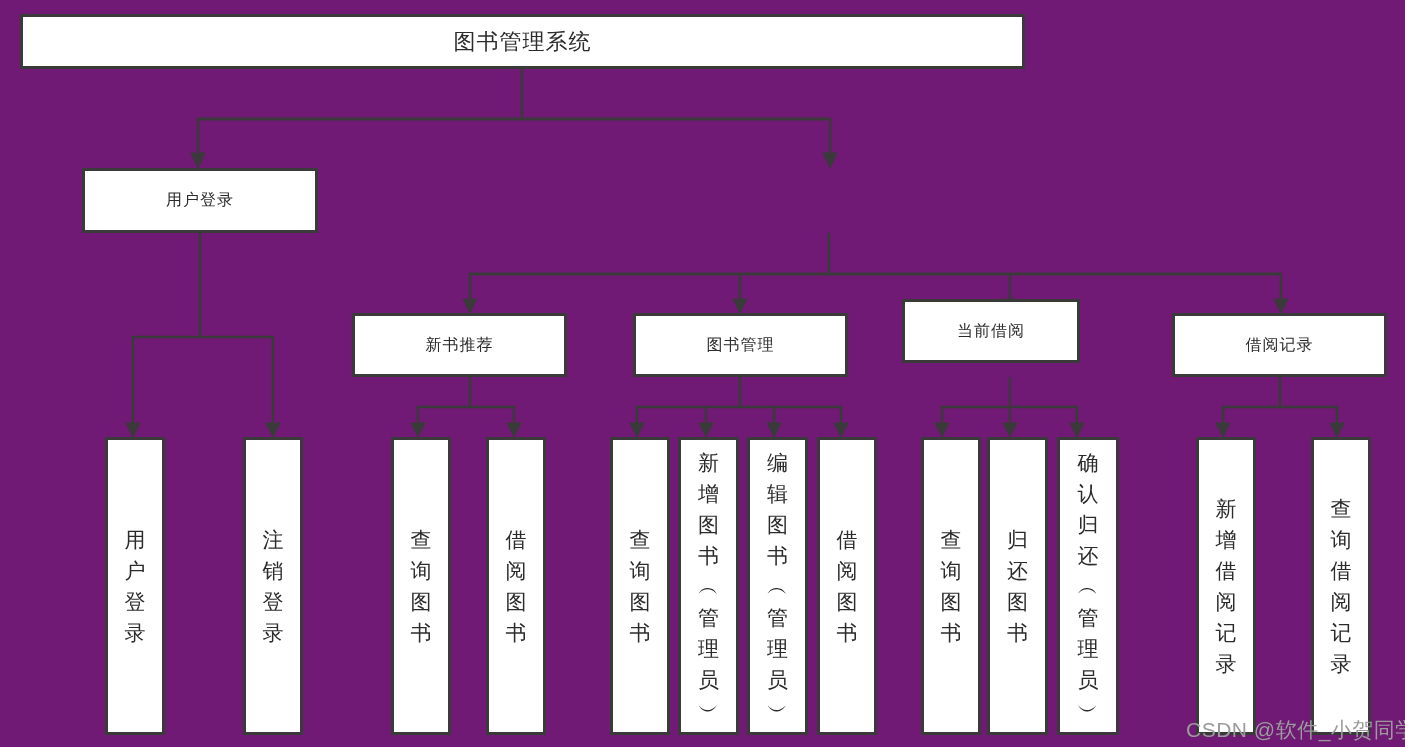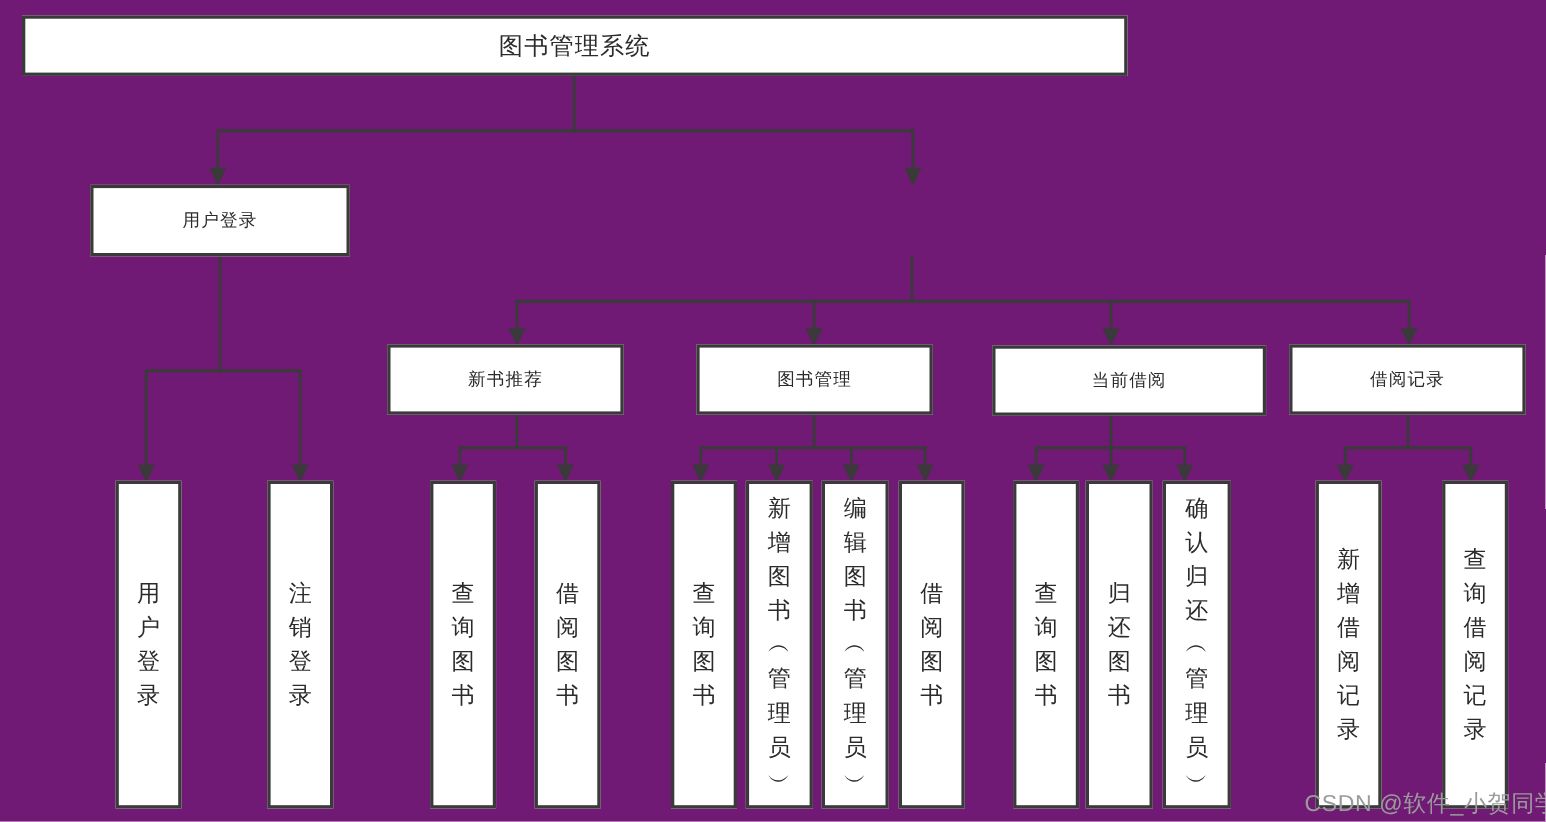--- a/index.html
+++ b/index.html
@@ -136,21 +136,21 @@
   <div class="box" style="left:82px;top:168px;width:236px;height:65px;">
     <span class="h-label">用户登录</span>
   </div>
 
   <div class="box" style="left:352px;top:313px;width:215px;height:64px;">
     <span class="h-label">新书推荐</span>
   </div>
   <div class="box" style="left:633px;top:313px;width:215px;height:64px;">
     <span class="h-label">图书管理</span>
   </div>
-  <div class="box" style="left:902px;top:314px;width:249px;height:64px;">
+  <div class="box" style="left:902px;top:299px;width:178px;height:64px;">
     <span class="h-label">当前借阅</span>
   </div>
   <div class="box" style="left:1172px;top:313px;width:215px;height:64px;align-items:center;">
     <span class="h-label">借阅记录</span>
   </div>
 
   <div class="box" style="left:105px;top:437px;width:60px;height:298px;">
     <span class="v-label">
         <span>用</span>
         <span>户</span>

